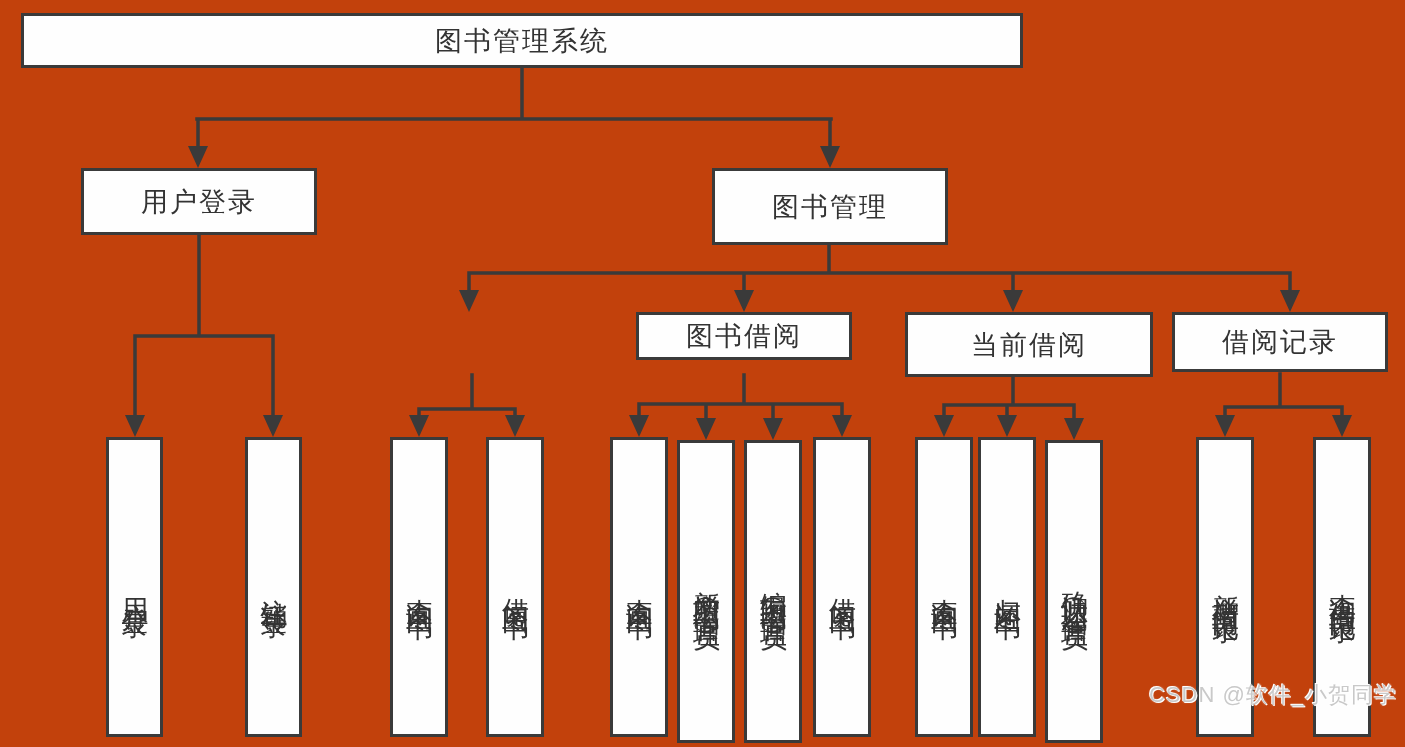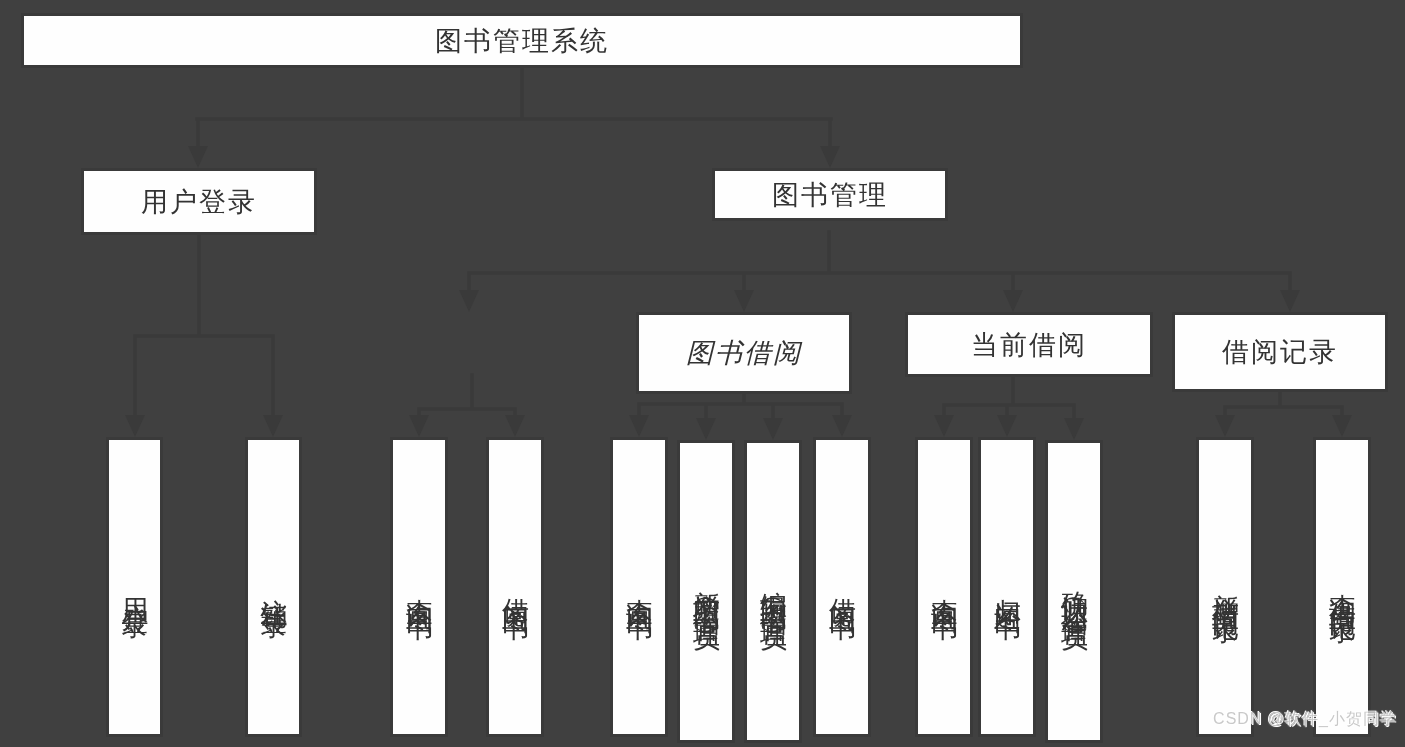--- a/index.html
+++ b/index.html
@@ -5,21 +5,21 @@
   html, body {
     margin: 0;
     padding: 0;
     background: #ffffff;
     font-family: "Liberation Sans", sans-serif;
   }
   #canvas {
     position: relative;
     width: 1405px;
     height: 747px;
-    background: #404040;
+    background: #c2410c;
     overflow: hidden;
     color: #333333;
   }
   #connectors {
     position: absolute;
     left: 0;
     top: 0;
     pointer-events: none;
   }
   .box {
@@ -41,26 +41,25 @@
     text-orientation: mixed;
     font-size: 27px;
     letter-spacing: 5px;
     line-height: 1;
     white-space: nowrap;
   }
   #watermark {
     position: absolute;
     top: 680px;
     right: 8px;
-    font-size: 16px;
+    font-size: 22px;
     letter-spacing: 1px;
     color: #c9c9c9;
     text-shadow: 0 0 2px #ffffff, 1px 1px 0 #ffffff, -1px -1px 0 #ffffff;
     white-space: nowrap;
-    margin-top: 29px;
   }
 </style>
 </head>
 <body>
 
 <div id="canvas">
 
   <svg id="connectors" width="1405" height="747" viewBox="0 0 1405 747">
     <g stroke="#3a3a3a" stroke-width="3.5" fill="none" stroke-linecap="square">
       <path d="M522,65 V119 M197,119 H831 M198,119 V148 M830,119 V148"></path>
@@ -90,25 +89,25 @@
       <polygon points="997,415 1017,415 1007,437"></polygon>
       <polygon points="1064,418 1084,418 1074,440"></polygon>
       <polygon points="1215,415 1235,415 1225,437"></polygon>
       <polygon points="1332,415 1352,415 1342,437"></polygon>
     </g>
   </svg>
 
   <div class="box hdr" style="left:21px; top:13px; width:1002px; height:55px;">图书管理系统</div>
 
   <div class="box hdr" style="left:81px; top:168px; width:236px; height:67px;">用户登录</div>
-  <div class="box hdr" style="left:712px; top:168px; width:236px; height:53px;">图书管理</div>
+  <div class="box hdr" style="left:712px; top:168px; width:236px; height:77px;">图书管理</div>
 
-  <div class="box hdr" style="left:636px; top:312px; width:216px; height:82px;font-style:italic;">图书借阅</div>
+  <div class="box hdr" style="left:636px; top:312px; width:216px; height:48px;">图书借阅</div>
   <div class="box hdr" style="left:905px; top:312px; width:248px; height:65px;">当前借阅</div>
-  <div class="box hdr" style="left:1172px; top:312px; width:216px; height:80px;">借阅记录</div>
+  <div class="box hdr" style="left:1172px; top:312px; width:216px; height:60px;">借阅记录</div>
 
   <div class="box leaf" style="left:106px; top:437px; width:57px; height:300px;">
     <span class="vtext">用户登录</span>
   </div>
   <div class="box leaf" style="left:245px; top:437px; width:57px; height:300px;">
     <span class="vtext">注销登录</span>
   </div>
 
   <div class="box leaf" style="left:390px; top:437px; width:58px; height:300px;">
     <span class="vtext">查询图书</span>

